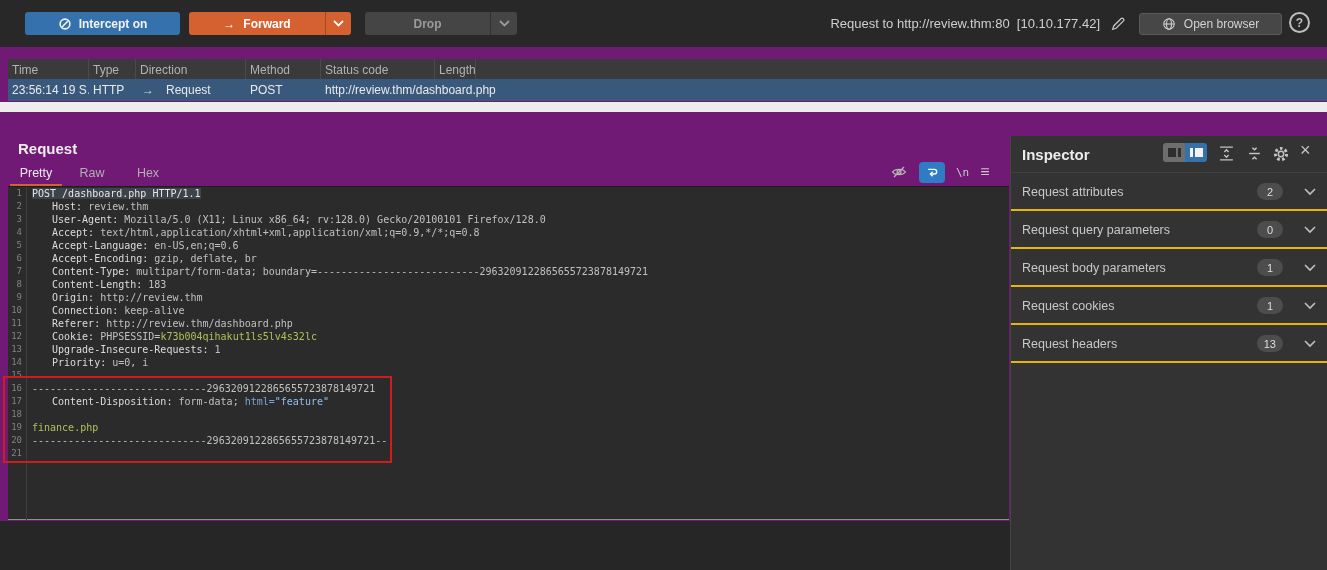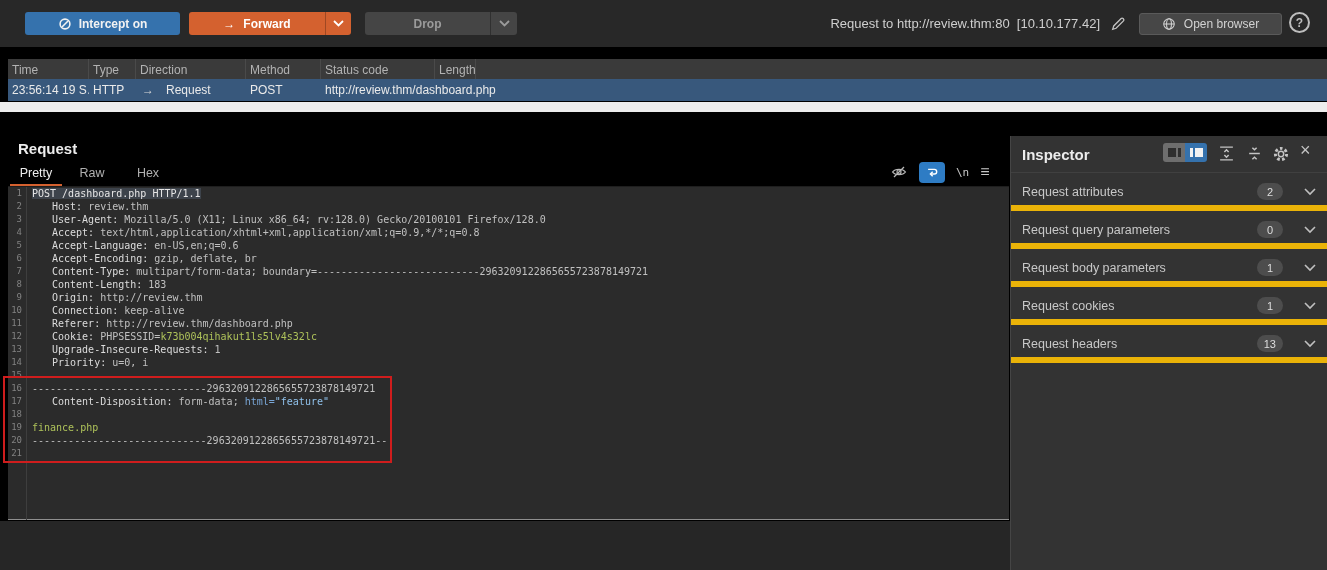--- a/index.html
+++ b/index.html
@@ -1,18 +1,18 @@
 <!DOCTYPE html>
 <html style="--accent-orange: #d4612f; --accent-blue: #3572ad; --wrap-button-blue: #2e7cc4; --selected-row-blue: #38587c; --annotation-red: #cf1d1d; --syntax-green: #aec25a; --syntax-blue: #79a6d6; --syntax-light-blue: #8fc0ea;"><head>
 <meta charset="utf-8">
 <style>
   * { margin:0; padding:0; box-sizing:border-box; }
   html,body { width:1327px; height:570px; overflow:hidden; background:#232323;
               font-family:"Liberation Sans", sans-serif; }
-  #app { position:relative; width:1327px; height:570px; background:#000000; }
+  #app { position:relative; width:1327px; height:570px; background:#701a75; }
 
   
   .topbar { position:absolute; left:0; top:0; width:1327px; height:47px; background:#282828; }
   .btn { position:absolute; height:23px; border-radius:3px; display:flex; align-items:center;
          justify-content:center; font-size:12px; font-weight:600; color:#f2f2f2; cursor:default; }
   .btn-intercept { left:25px; top:12px; width:155px; background:var(--accent-blue,#3572ad); gap:7px; }
   .split { position:absolute; top:12px; height:23px; display:flex; border-radius:3px; overflow:hidden; }
   .split-fwd { left:189px; }
   .split-drop { left:365px; }
   .split .main { display:flex; align-items:center; justify-content:center; gap:8px;
@@ -87,21 +87,21 @@
   .tg-left { background:#6e6e6e; border-radius:3px 0 0 3px; }
   .tg-right { background:var(--accent-blue,#3572ad); border-radius:0 3px 3px 0; }
   .tg-rect { width:8px; height:9px; background:#2e2e2e; display:inline-block; }
   .tg-bar { width:3px; height:9px; background:#2e2e2e; display:inline-block; }
   .tg-right .tg-rect, .tg-right .tg-bar { background:#f2f2f2; }
   .insp-hicon { position:absolute; top:9px; color:#c4c4c4; display:flex; }
   .insp-expand { left:207px; } .insp-collapse { left:235px; } .insp-gear { left:261px; }
   .insp-close { left:289px; top:4px; font-size:18px; color:#c4c4c4; }
   .insp-hdr-divider { position:absolute; left:0; top:36px; width:316px; height:1px; background:#404040; }
   .insp-rows { position:absolute; left:0; top:37px; width:316px; }
-  .insp-row { height:38px; border-bottom:6px solid #eab308; position:relative; }
+  .insp-row { height:38px; border-bottom:2px solid #eab308; position:relative; }
   .insp-label { position:absolute; left:11px; top:12px; font-size:12.5px; color:#c8c8c8; }
   .insp-badge { position:absolute; right:44px; top:10px; min-width:26px; height:17px; padding:0 7px;
                 background:#4d4d4d; border-radius:9px; color:#dedede; font-size:11px;
                 display:flex; align-items:center; justify-content:center; }
   .insp-chev { position:absolute; right:11px; top:15px; color:#c0c0c0; display:flex; }
 
   svg { display:block; }
 </style>
 </head>
 <body>

